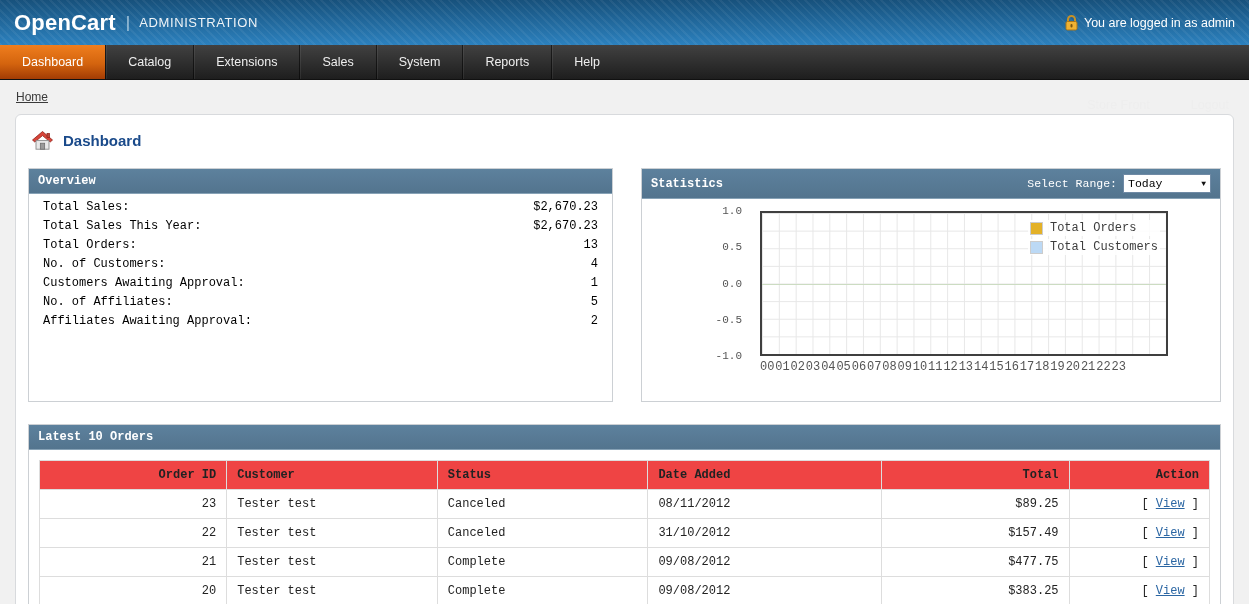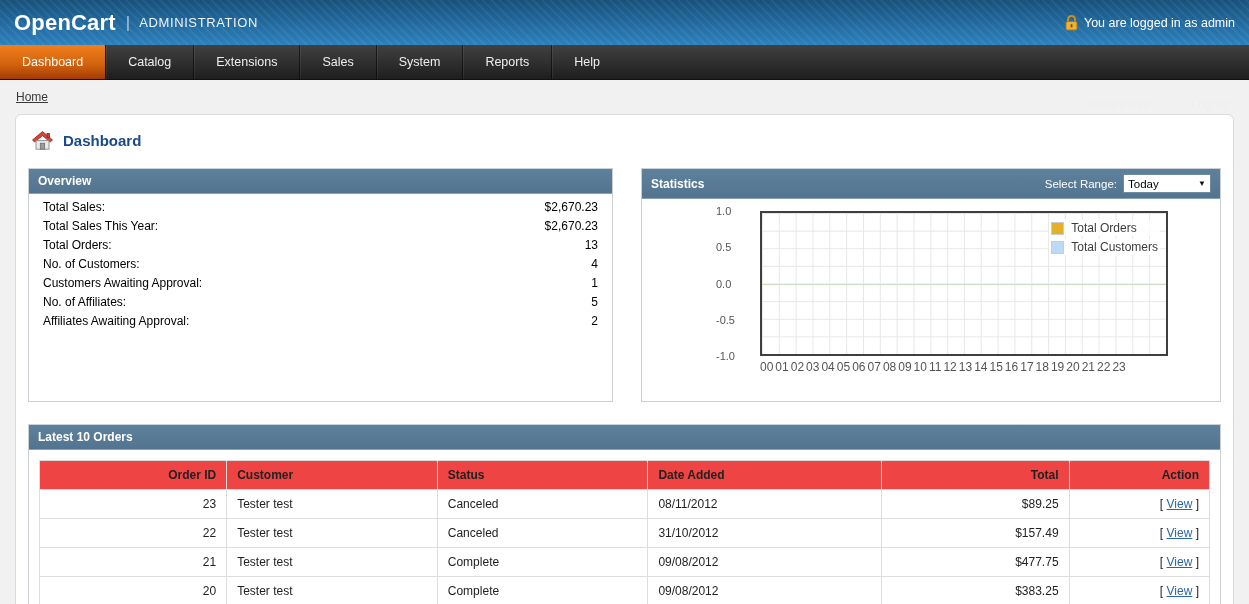--- a/index.html
+++ b/index.html
@@ -46,21 +46,21 @@
   
   .content {
     margin:2px 15px 0; background:#fff; border:1px solid #d8dadd;
     border-radius:6px 6px 0 0; padding:12px 12px 0; min-height:480px;
   }
   .page-heading { display:flex; align-items:center; gap:10px; padding:4px 4px 18px; }
   .page-heading .title { color:#1a4a8a; font-size:15px; font-weight:bold; }
 
   
   .panels-row { display:flex; gap:28px; margin-bottom:22px; }
-  .panel { border:1px solid #ccd0d4; background:#fff; }
+  .panel { border:1px solid #ccd0d4; background:#fff;font-family:Liberation Mono, monospace; }
   .panel-header {
     background:linear-gradient(#5d819d,#53748e); border-bottom:1px solid #87a2b6;
     color:#fff; font-weight:bold; font-size:12px;
     padding:5px 9px; display:flex; align-items:center; min-height:25px;
   }
   .panel-overview { width:585px; flex:none; }
   .panel-stats { flex:1; }
   .panel-body { position:relative; height:202px; background:#fff; }
 
   
@@ -73,22 +73,22 @@
     width:88px; height:19px; background:#fff; border:1px solid #6f8aa5; color:#000;
     display:flex; align-items:center; justify-content:space-between;
     padding:0 4px; font-size:11.5px; cursor:pointer;
   }
   .select-box .arrow { font-size:8px; color:#111; }
 
   
   .chart-wrap { position:absolute; left:118px; top:12px; }
   .y-axis { position:absolute; left:-40px; top:0; width:34px; height:145px; }
   .y-tick {
-    position:absolute; right:4px; transform:translateY(-50%);
-    font-size:11px; color:#545454; width:34px; 
+    position:absolute; right:12px; transform:translateY(-50%);
+    font-size:11px; color:#545454; width:34px; text-align:right;
   }
   .y-tick:nth-of-type(1){ top:0% } .y-tick:nth-of-type(2){ top:25% }
   .y-tick:nth-of-type(3){ top:50% } .y-tick:nth-of-type(4){ top:75% }
   .y-tick:nth-of-type(5){ top:100% }
   .plot {
     width:408px; height:145px; border:2px solid #3f3f3f; position:relative; background:#fff;
     background-image:
       linear-gradient(to right, #e7e7e7 1px, transparent 1px),
       linear-gradient(to bottom, #e7e7e7 1px, transparent 1px);
     background-size: calc(100%/24) calc(100%/8);

